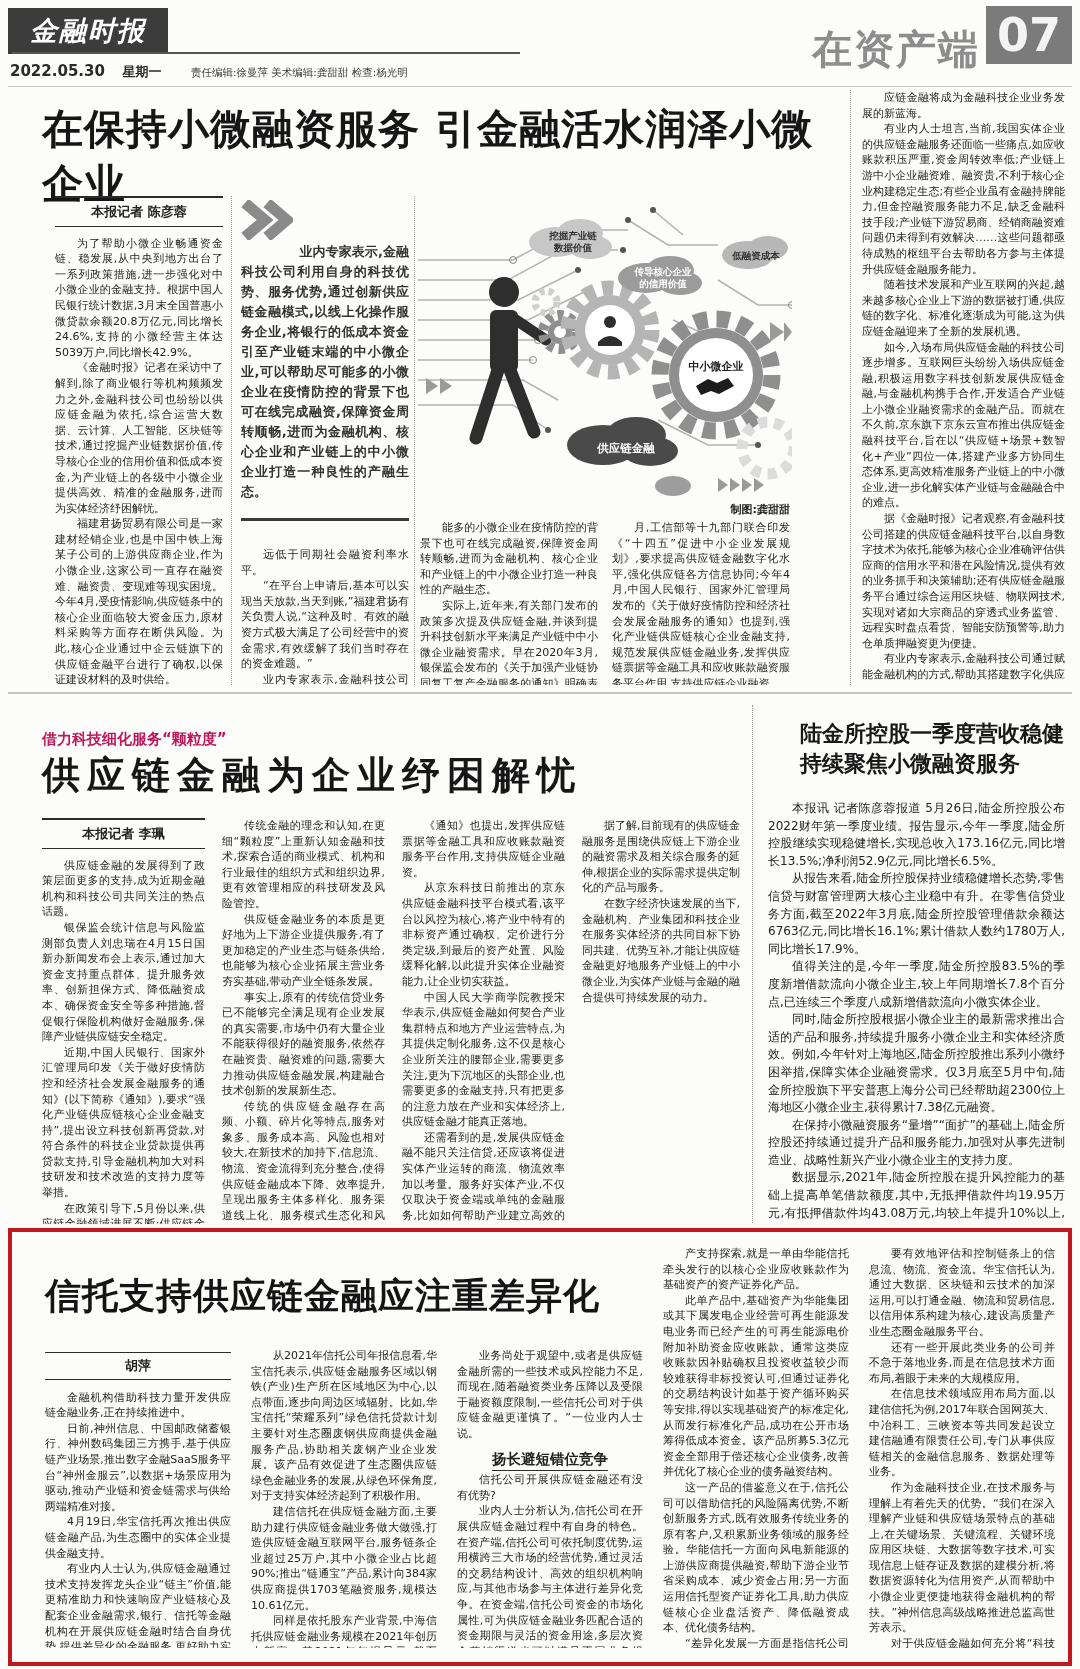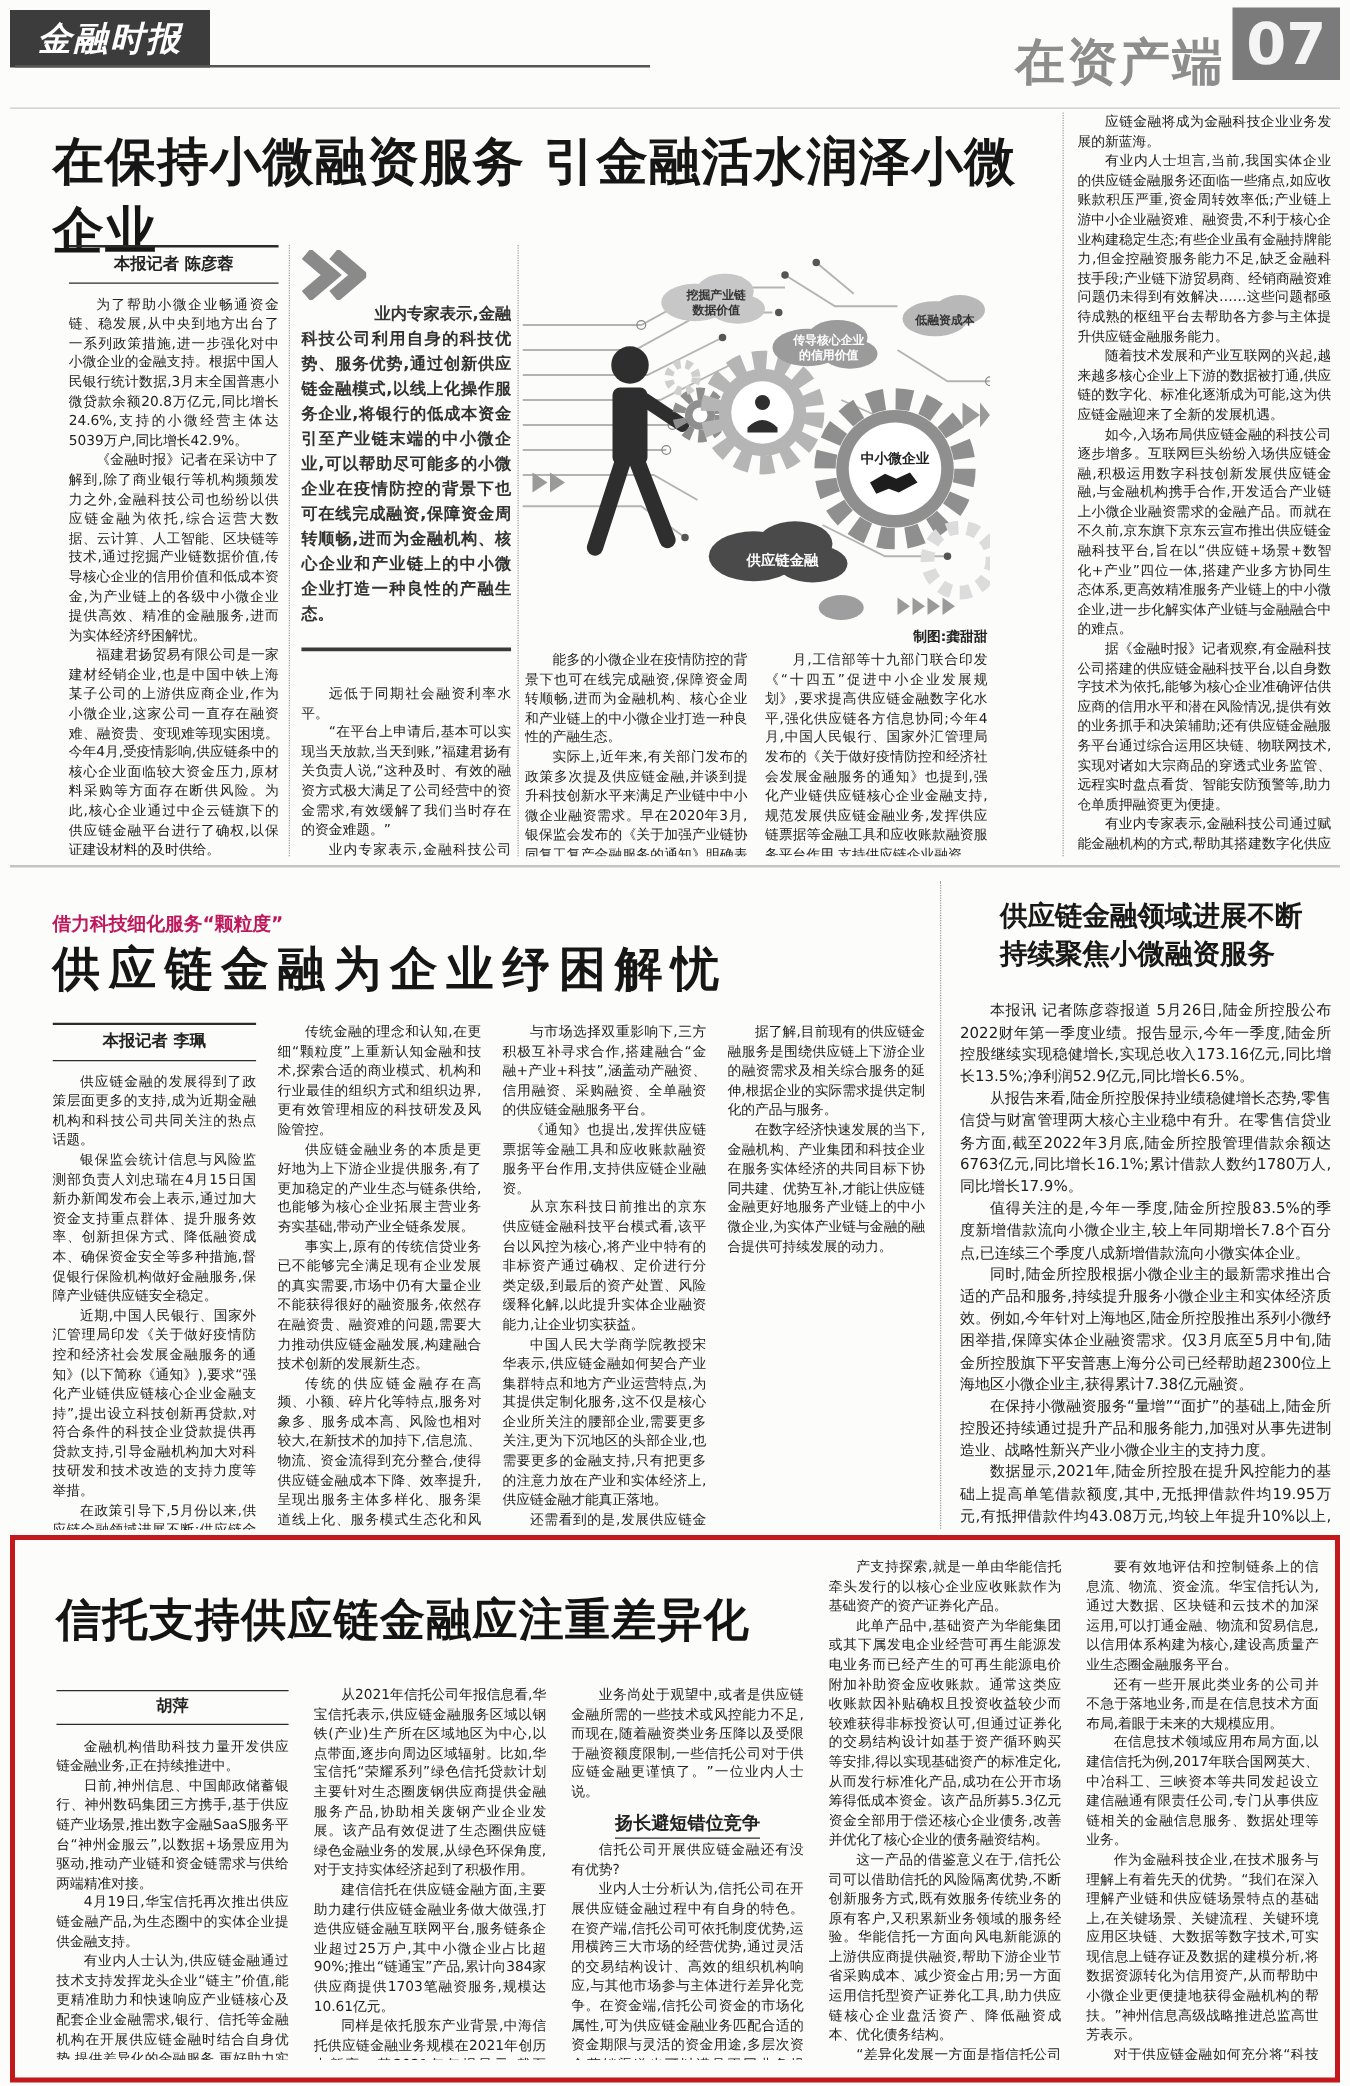--- a/index.html
+++ b/index.html
@@ -55,20 +55,25 @@
 </style>
 </head>
 <body>
 
 <div class="page">
 
   <div class="masthead-box">
     <span>金融时报</span>
   </div>
   <div class="masthead-rule"></div>
+  <div class="dateline">
+    <span class="date">2022.05.30</span>
+    <span class="weekday">星期一</span>
+    <span class="editors">责任编辑:徐曼萍  美术编辑:龚甜甜  检查:杨光明</span>
+  </div>
   <div class="section-name">在资产端</div>
   <div class="page-no">07</div>
   <div class="header-rule"></div>
 
   <h1 class="a1-headline">在保持小微融资服务 引金融活水润泽小微企业</h1>
 
   <div class="col" style="left:55px;top:196px;width:168px;height:489px;">
     <div class="byline">本报记者 陈彦蓉</div>
     <div>
         <p>为了帮助小微企业畅通资金链、稳发展,从中央到地方出台了一系列政策措施,进一步强化对中小微企业的金融支持。根据中国人民银行统计数据,3月末全国普惠小微贷款余额20.8万亿元,同比增长24.6%,支持的小微经营主体达5039万户,同比增长42.9%。</p>
@@ -247,38 +252,37 @@
   <div class="col" style="left:222px;top:818px;width:163px;height:406px;">
     <div>
         <p>传统金融的理念和认知,在更细“颗粒度”上重新认知金融和技术,探索合适的商业模式、机构和行业最佳的组织方式和组织边界,更有效管理相应的科技研发及风险管控。</p>
         <p>供应链金融业务的本质是更好地为上下游企业提供服务,有了更加稳定的产业生态与链条供给,也能够为核心企业拓展主营业务夯实基础,带动产业全链条发展。</p>
         <p>事实上,原有的传统信贷业务已不能够完全满足现有企业发展的真实需要,市场中仍有大量企业不能获得很好的融资服务,依然存在融资贵、融资难的问题,需要大力推动供应链金融发展,构建融合技术创新的发展新生态。</p>
         <p>传统的供应链金融存在高频、小额、碎片化等特点,服务对象多、服务成本高、风险也相对较大,在新技术的加持下,信息流、物流、资金流得到充分整合,使得供应链金融成本下降、效率提升,呈现出服务主体多样化、服务渠道线上化、服务模式生态化和风控模式数字化等趋势。</p>
       </div>
   </div>
   <div class="col" style="left:402px;top:818px;width:163px;height:406px;">
     <div>
-        <p>与市场选择双重影响下,三方积极互补寻求合作,搭建融合“金融+产业+科技”,涵盖动产融资、信用融资、采购融资、全单融资的供应链金融服务平台。</p>
         <p>《通知》也提出,发挥供应链票据等金融工具和应收账款融资服务平台作用,支持供应链企业融资。</p>
         <p>从京东科技日前推出的京东供应链金融科技平台模式看,该平台以风控为核心,将产业中特有的非标资产通过确权、定价进行分类定级,到最后的资产处置、风险缓释化解,以此提升实体企业融资能力,让企业切实获益。</p>
         <p>中国人民大学商学院教授宋华表示,供应链金融如何契合产业集群特点和地方产业运营特点,为其提供定制化服务,这不仅是核心企业所关注的腰部企业,需要更多关注,更为下沉地区的头部企业,也需要更多的金融支持,只有把更多的注意力放在产业和实体经济上,供应链金融才能真正落地。</p>
         <p>还需看到的是,发展供应链金融不能只关注信贷,还应该将促进实体产业运转的商流、物流效率加以考量。服务好实体产业,不仅仅取决于资金端或单纯的金融服务,比如如何帮助产业建立高效的供应链体系,实现“业财”融合。</p>
       </div>
   </div>
   <div class="col" style="left:582px;top:818px;width:158px;height:406px;">
     <div>
         <p>据了解,目前现有的供应链金融服务是围绕供应链上下游企业的融资需求及相关综合服务的延伸,根据企业的实际需求提供定制化的产品与服务。</p>
         <p>在数字经济快速发展的当下,金融机构、产业集团和科技企业在服务实体经济的共同目标下协同共建、优势互补,才能让供应链金融更好地服务产业链上的中小微企业,为实体产业链与金融的融合提供可持续发展的动力。</p>
       </div>
   </div>
 
   <div class="vsep" style="left:752px;top:705px;height:518px;"></div>
 
   <h3 class="a3-headline">
-    <span>供应链金融领域进展不断</span><br>
+    <span>陆金所控股一季度营收稳健</span><br>
     <span>持续聚焦小微融资服务</span>
   </h3>
   <div class="col a3-body" style="left:768px;top:800px;width:297px;height:424px;">
     <div>
         <p>本报讯 记者陈彦蓉报道 5月26日,陆金所控股公布2022财年第一季度业绩。报告显示,今年一季度,陆金所控股继续实现稳健增长,实现总收入173.16亿元,同比增长13.5%;净利润52.9亿元,同比增长6.5%。</p>
         <p>从报告来看,陆金所控股保持业绩稳健增长态势,零售信贷与财富管理两大核心主业稳中有升。在零售信贷业务方面,截至2022年3月底,陆金所控股管理借款余额达6763亿元,同比增长16.1%;累计借款人数约1780万人,同比增长17.9%。</p>
         <p>值得关注的是,今年一季度,陆金所控股83.5%的季度新增借款流向小微企业主,较上年同期增长7.8个百分点,已连续三个季度八成新增借款流向小微实体企业。</p>
         <p>同时,陆金所控股根据小微企业主的最新需求推出合适的产品和服务,持续提升服务小微企业主和实体经济质效。例如,今年针对上海地区,陆金所控股推出系列小微纾困举措,保障实体企业融资需求。仅3月底至5月中旬,陆金所控股旗下平安普惠上海分公司已经帮助超2300位上海地区小微企业主,获得累计7.38亿元融资。</p>
         <p>在保持小微融资服务“量增”“面扩”的基础上,陆金所控股还持续通过提升产品和服务能力,加强对从事先进制造业、战略性新兴产业小微企业主的支持力度。</p>
         <p>数据显示,2021年,陆金所控股在提升风控能力的基础上提高单笔借款额度,其中,无抵押借款件均19.95万元,有抵押借款件均43.08万元,均较上年提升10%以上,支持传统产业小微企业在设备更新、技术改造、绿色转型发展等方面的中长期资金需求。</p>

